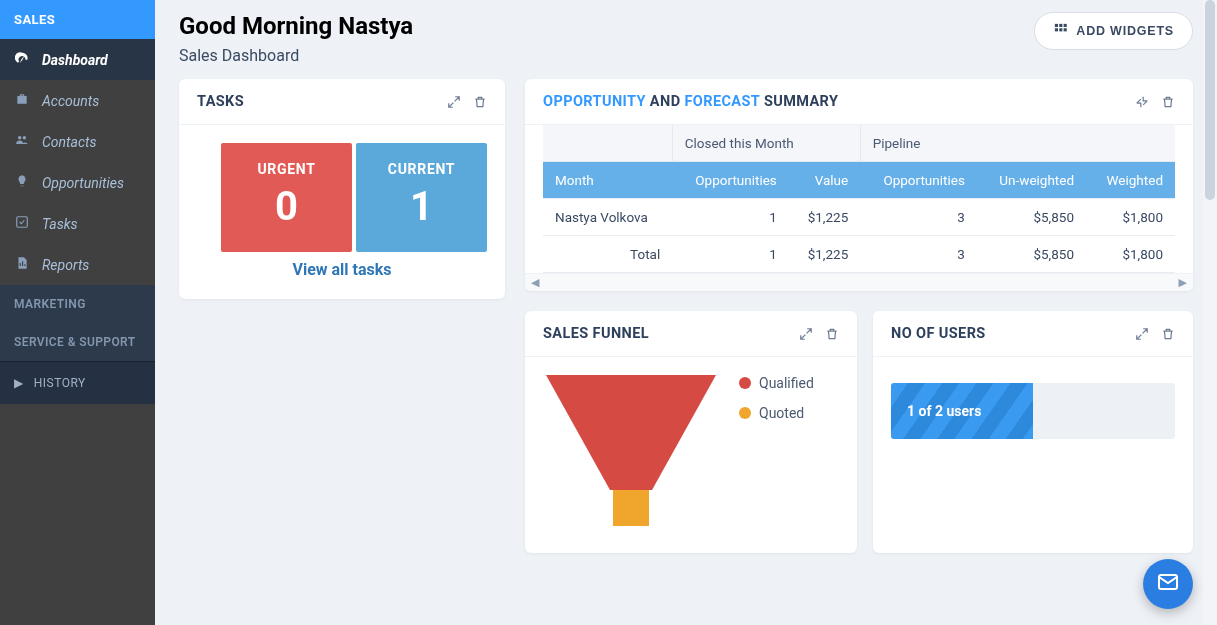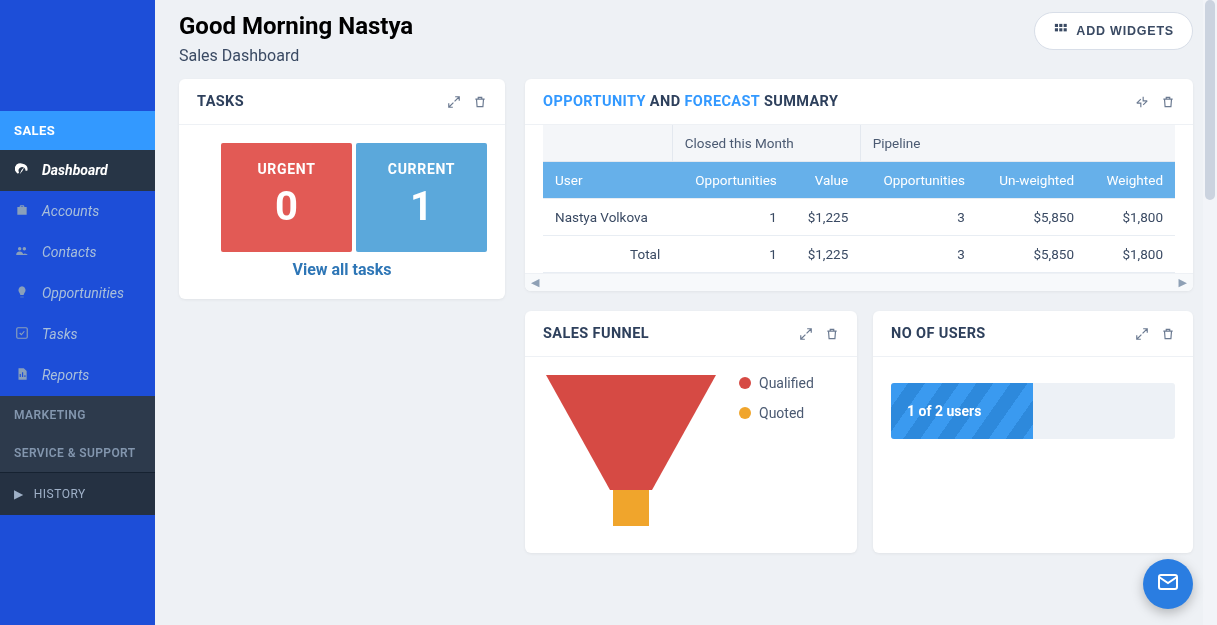--- a/index.html
+++ b/index.html
@@ -8,21 +8,21 @@
     background: #eef1f5;
     color: #3a4a63;
     width: 1217px;
     height: 625px;
     overflow: hidden;
     position: relative;
   }
   .layout { display: flex; width: 100%; height: 100%; }
 
   
-  .sidebar { width: 155px; background: #1d4ed8; color: #9fb0c7; flex-shrink: 0; display: flex; flex-direction: column; font-size: 14px; justify-content: center; }
+  .sidebar { width: 155px; background: #404040; color: #9fb0c7; flex-shrink: 0; display: flex; flex-direction: column; font-size: 14px; }
   .side-section-header {
     background: #2d3a4c;
     color: #8396ae;
     font-size: 12px;
     font-weight: 600;
     letter-spacing: 0.4px;
     padding: 12px 14px;
   }
   .side-section-header.sales {
     background: #3399ff;
@@ -280,21 +280,21 @@
           </div>
           <div class="widget-body" style="padding:0 18px 0;">
             <table class="opp-table">
               <tbody>
                   <tr class="grp-row">
                 <th></th>
                 <th colspan="2" style="text-align:left;border-left:1px solid #e3e8ef;">Closed this Month</th>
                 <th colspan="3" style="text-align:left;border-left:1px solid #e3e8ef;">Pipeline</th>
               </tr>
               <tr class="head-row">
-                <th>User</th>
+                <th>Month</th>
                 <th>Opportunities</th>
                 <th>Value</th>
                 <th>Opportunities</th>
                 <th>Un-weighted</th>
                 <th>Weighted</th>
               </tr>
               <tr>
                 <td>Nastya Volkova</td>
                 <td>1</td>
                 <td>$1,225</td>

